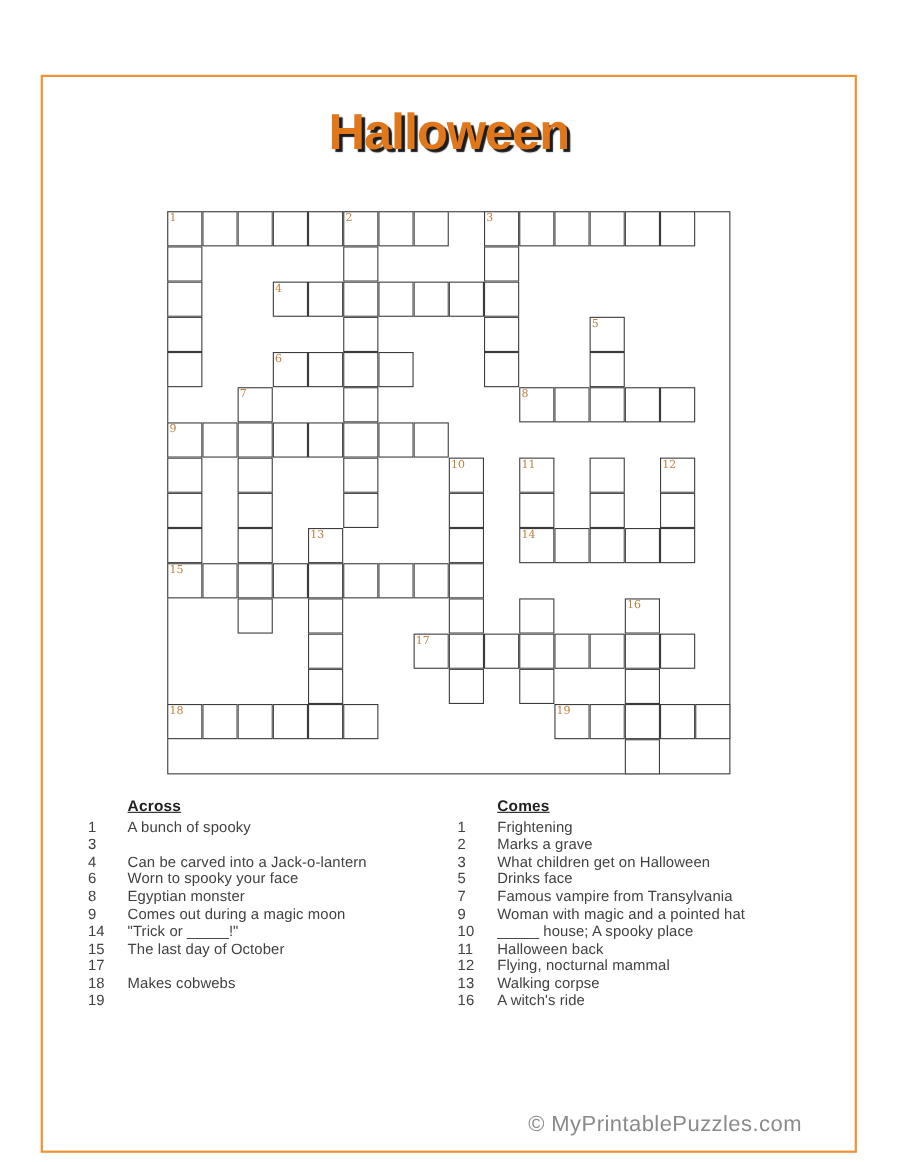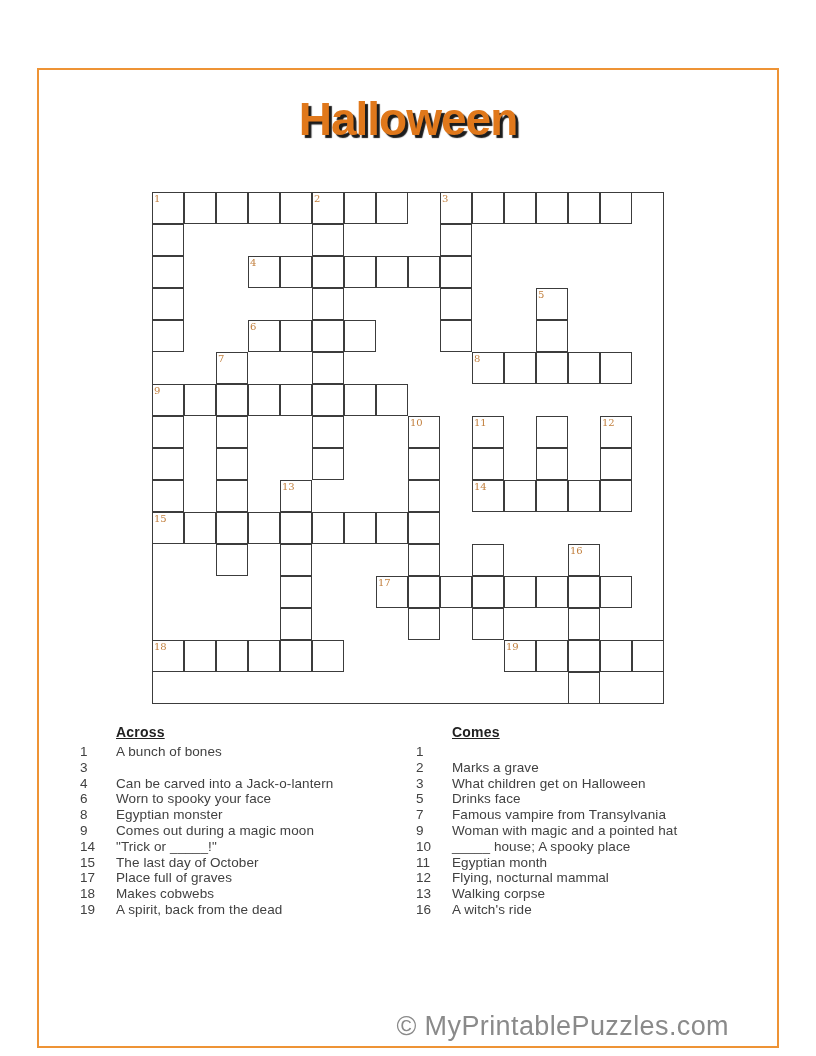--- a/index.html
+++ b/index.html
@@ -38,21 +38,21 @@
   .clue-heading {
     margin:0 0 4px 36px; font-size:14px; font-weight:bold;
     text-decoration:underline; color:#212121; letter-spacing:0.2px;
   }
   .clue-list { margin:0; padding:0; list-style:none; }
   .clue-row { display:flex; font-size:13.5px; line-height:15.8px;
     color:var(--clue-text, #414141); letter-spacing:0.1px; }
   .clue-row .cnum { flex:0 0 36px; }
   .clue-row .ctext { flex:1; }
   .footer {
-    position:absolute; top:981px; right:59px; font-size:27px;
+    position:absolute; top:981px; right:59px; font-size:20px;
     color:var(--footer-gray, #8A8A8A); letter-spacing:0.4px;
   }
 </style>
 </head>
 <body>
 
 <div class="page">
   <div class="page-frame"></div>
 
   <h1 class="title">Halloween</h1>
@@ -191,21 +191,21 @@
       <span class="num" style="left: 226px; top: 386px;">17</span>
       <span class="num" style="left: 2px; top: 450px;">18</span>
       <span class="num" style="left: 354px; top: 450px;">19</span>
     </div>
 
   <div class="clue-col across">
     <h2 class="clue-heading">Across</h2>
     <ol class="clue-list" id="across-list">
         <li class="clue-row">
           <span class="cnum">1</span>
-          <span class="ctext">A bunch of bones</span>
+          <span class="ctext">A bunch of spooky</span>
         </li>
         <li class="clue-row">
           <span class="cnum">3</span>
         </li>
         <li class="clue-row">
           <span class="cnum">4</span>
           <span class="ctext">Can be carved into a Jack-o-lantern</span>
         </li>
         <li class="clue-row">
           <span class="cnum">6</span>
@@ -222,38 +222,37 @@
         <li class="clue-row">
           <span class="cnum">14</span>
           <span class="ctext">"Trick or _____!"</span>
         </li>
         <li class="clue-row">
           <span class="cnum">15</span>
           <span class="ctext">The last day of October</span>
         </li>
         <li class="clue-row">
           <span class="cnum">17</span>
-          <span class="ctext">Place full of graves</span>
         </li>
         <li class="clue-row">
           <span class="cnum">18</span>
           <span class="ctext">Makes cobwebs</span>
         </li>
         <li class="clue-row">
           <span class="cnum">19</span>
-          <span class="ctext">A spirit, back from the dead</span>
         </li>
       </ol>
   </div>
 
   <div class="clue-col down">
     <h2 class="clue-heading">Comes</h2>
     <ol class="clue-list" id="down-list">
         <li class="clue-row">
           <span class="cnum">1</span>
+          <span class="ctext">Frightening</span>
         </li>
         <li class="clue-row">
           <span class="cnum">2</span>
           <span class="ctext">Marks a grave</span>
         </li>
         <li class="clue-row">
           <span class="cnum">3</span>
           <span class="ctext">What children get on Halloween</span>
         </li>
         <li class="clue-row">
@@ -267,21 +266,21 @@
         <li class="clue-row">
           <span class="cnum">9</span>
           <span class="ctext">Woman with magic and a pointed hat</span>
         </li>
         <li class="clue-row">
           <span class="cnum">10</span>
           <span class="ctext">_____ house; A spooky place</span>
         </li>
         <li class="clue-row">
           <span class="cnum">11</span>
-          <span class="ctext">Egyptian month</span>
+          <span class="ctext">Halloween back</span>
         </li>
         <li class="clue-row">
           <span class="cnum">12</span>
           <span class="ctext">Flying, nocturnal mammal</span>
         </li>
         <li class="clue-row">
           <span class="cnum">13</span>
           <span class="ctext">Walking corpse</span>
         </li>
         <li class="clue-row">

